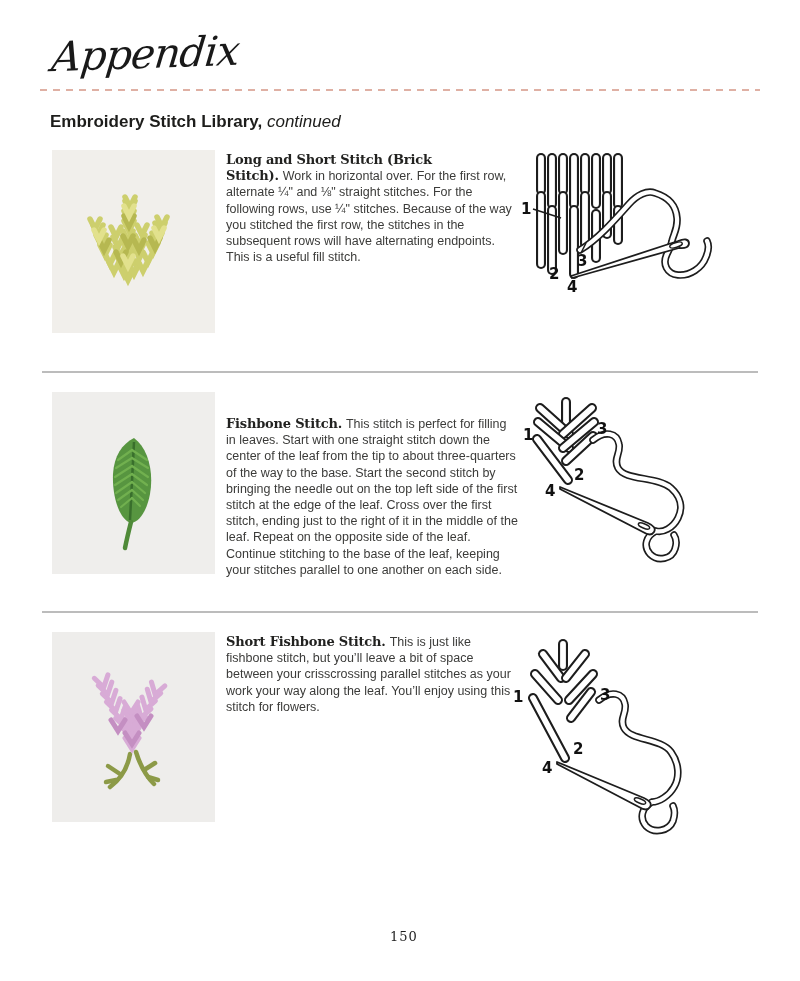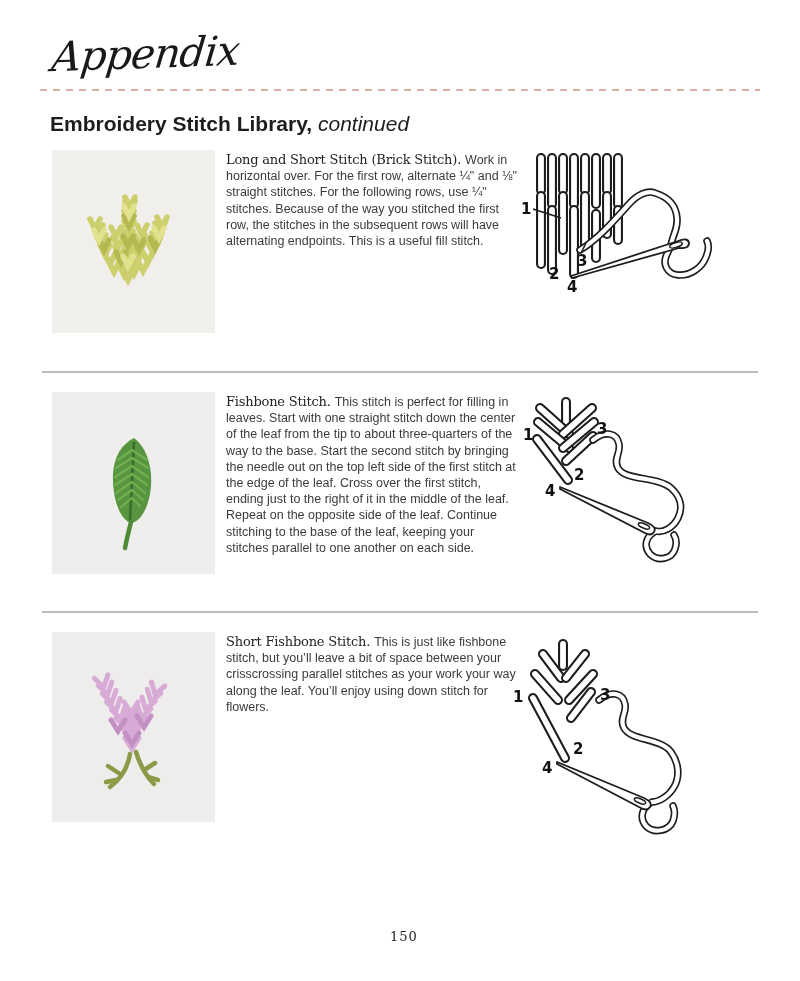--- a/index.html
+++ b/index.html
@@ -6,28 +6,28 @@
   .page{position:relative;width:800px;height:981px;background:#ffffff;overflow:hidden;
         font-family:"Liberation Sans",sans-serif;color:#3b3b39;}
 
   .appendix-title{position:absolute;left:52px;top:30px;
         font-family:"DejaVu Serif",serif;font-style:italic;font-size:41px;
         letter-spacing:-1px;color:#191919;transform:rotate(-2deg) skewX(-8deg);}
 
   .dashed-rule{position:absolute;left:40px;top:89px;width:720px;height:2px;
         background:repeating-linear-gradient(to right,#dfb0a4 0 7px,transparent 7px 13px);}
 
-  .lib-heading{position:absolute;left:50px;top:112px;font-size:21px;color:#1d1d1b;}
+  .lib-heading{position:absolute;left:50px;top:112px;font-size:17px;color:#1d1d1b;}
   .lib-heading .b{font-weight:bold;}
   .lib-heading .it{font-style:italic;font-weight:normal;}
 
   .photo{position:absolute;left:52px;}
   .textcol{position:absolute;left:226px;width:292px;font-size:12.5px;line-height:16.2px;}
   .textcol p{margin:0;}
-  .runin{font-family:"DejaVu Serif",serif;font-weight:normal;font-size:13px;color:#222220;
+  .runin{font-family:"DejaVu Serif",serif;font-weight:bold;font-size:13px;color:#222220;
          margin-right:4px;letter-spacing:-0.2px;}
 
   .diagram{position:absolute;}
 
   .divider{position:absolute;left:42px;width:716px;height:1.5px;background:#bcbcbc;}
 
   .page-number{position:absolute;left:4px;top:929px;width:100%;text-align:center;
         font-family:"DejaVu Serif",serif;font-size:13px;letter-spacing:1px;color:#1e1e1e;}
 
   
@@ -179,21 +179,21 @@
         <path d="M80,66 L96,76"></path>
         <path d="M80,74 L96,85"></path>
         <path d="M80,82 L95,93"></path>
       <path d="M80,90 L93,101"></path>
         <path d="M80,98 L91,108"></path>
         <path d="M80,106 L88,114"></path>
     </g>
     <path fill="none" stroke-width="4.5" stroke-linecap="round" d="M79,130 C77,138 75,146 73,156" stroke="#4f8a38"></path>
   </svg>
 
-  <div class="textcol" style="top:394px">
+  <div class="textcol" style="top:416px">
     <p>
       <strong class="runin">Fishbone Stitch.</strong><span>This stitch is perfect for filling in leaves. Start with one straight stitch down the center of the leaf from the tip to about three-quarters of the way to the base. Start the second stitch by bringing the needle out on the top left side of the first stitch at the edge of the leaf. Cross over the first stitch, ending just to the right of it in the middle of the leaf. Repeat on the opposite side of the leaf. Continue stitching to the base of the leaf, keeping your stitches parallel to one another on each side.</span>
     </p>
   </div>
 
   <svg class="diagram" style="left:505px;top:392px" width="225" height="200" viewBox="0 0 225 200" role="img" aria-label="Fishbone Stitch.">
     <g>
         <path d="M61,10 L61,30" class="cap-o"></path>
         <path d="M61,10 L61,30" class="cap-i"></path>
         <path d="M35,16 L64,42" class="cap-o"></path>
@@ -264,21 +264,21 @@
       <g stroke="#c48fc2">
         <use href="#fl3" x="80" y="109"></use>
           <use href="#fl3" x="66" y="96"></use>
           <use href="#fl3" x="92" y="92"></use>
       </g>
     </g>
   </svg>
 
   <div class="textcol" style="top:634px">
     <p>
-      <strong class="runin">Short Fishbone Stitch.</strong><span>This is just like fishbone stitch, but you’ll leave a bit of space between your crisscrossing parallel stitches as your work your way along the leaf. You’ll enjoy using down stitch for flowers.</span>
+      <strong class="runin">Short Fishbone Stitch.</strong><span>This is just like fishbone stitch, but you’ll leave a bit of space between your crisscrossing parallel stitches as your work your way along the leaf. You’ll enjoy using this stitch for flowers.</span>
     </p>
   </div>
 
   <svg class="diagram" style="left:503px;top:634px" width="225" height="215" viewBox="0 0 225 215" role="img" aria-label="Open Fishbone Stitch.">
     <g>
         <path d="M60,10 L60,32" class="cap-o"></path>
         <path d="M60,10 L60,32" class="cap-i"></path>
         <path d="M40,20 L58,44" class="cap-o"></path>
         <path d="M40,20 L58,44" class="cap-i"></path>
         <path d="M82,20 L63,44" class="cap-o"></path>

